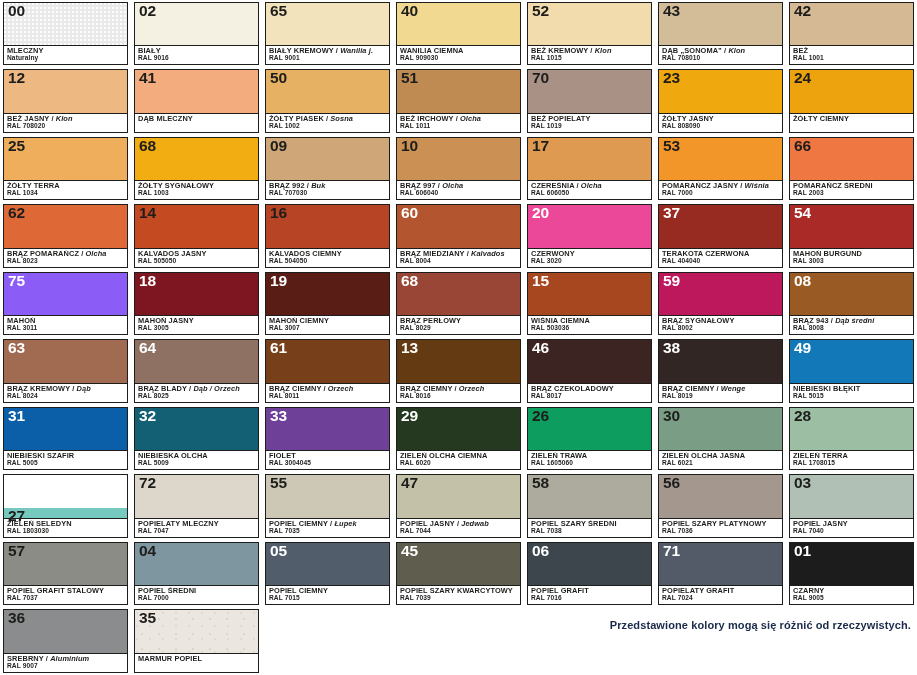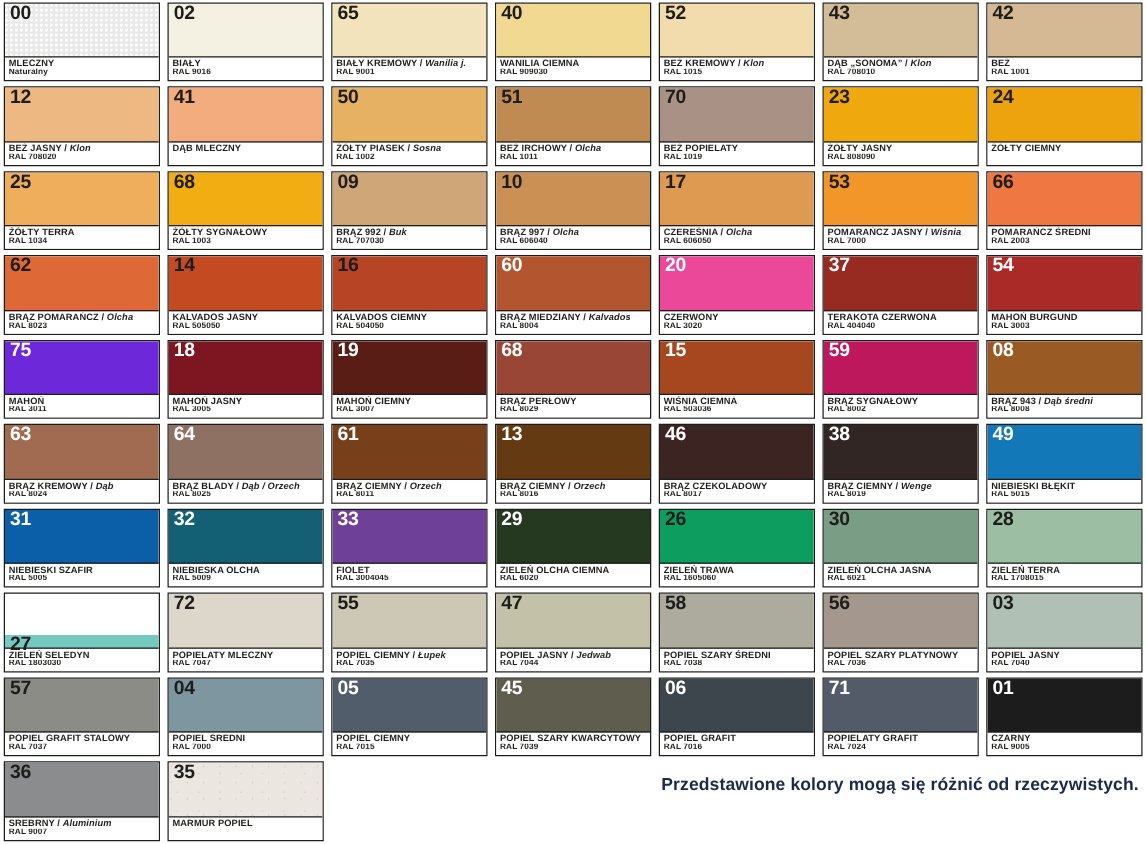--- a/index.html
+++ b/index.html
@@ -98,21 +98,21 @@
     background-image:
       radial-gradient(circle at 2px 3px, rgba(150,140,132,0.28) 0.6px, rgba(0,0,0,0) 0.8px),
       radial-gradient(circle at 7px 9px, rgba(160,150,142,0.22) 0.7px, rgba(0,0,0,0) 0.9px),
       radial-gradient(circle at 12px 4px, rgba(140,132,126,0.18) 0.5px, rgba(0,0,0,0) 0.7px);
     background-size: 13px 13px, 17px 15px, 11px 9px;
   }
   #footer-note {
     position: absolute;
     right: 6px;
     top: 619px;
-    font-size: 14px;
+    font-size: 11px;
     font-weight: bold;
     color: #1b2a4a;
     letter-spacing: 0.1px;
   }
 </style>
 </head>
 <body>
 
 <div id="palette-grid">
     <div class="swatch-cell">
@@ -418,21 +418,21 @@
           <div class="swatch-code light">54</div>
         </div>
         <div class="swatch-label">
           <div class="swatch-name">MAHOŃ BURGUND</div>
           <div class="swatch-ral">RAL 3003</div>
         </div>
       </div>
     </div>
     <div class="swatch-cell">
       <div class="swatch-inner">
-        <div class="swatch-color" style="background-color: #6d28d9; padding-left: 32px;">
+        <div class="swatch-color" style="background-color: #8b5cf6; padding-left: 32px;">
           <div class="swatch-code light">75</div>
         </div>
         <div class="swatch-label">
           <div class="swatch-name">MAHOŃ</div>
           <div class="swatch-ral">RAL 3011</div>
         </div>
       </div>
     </div>
     <div class="swatch-cell">
       <div class="swatch-inner">

